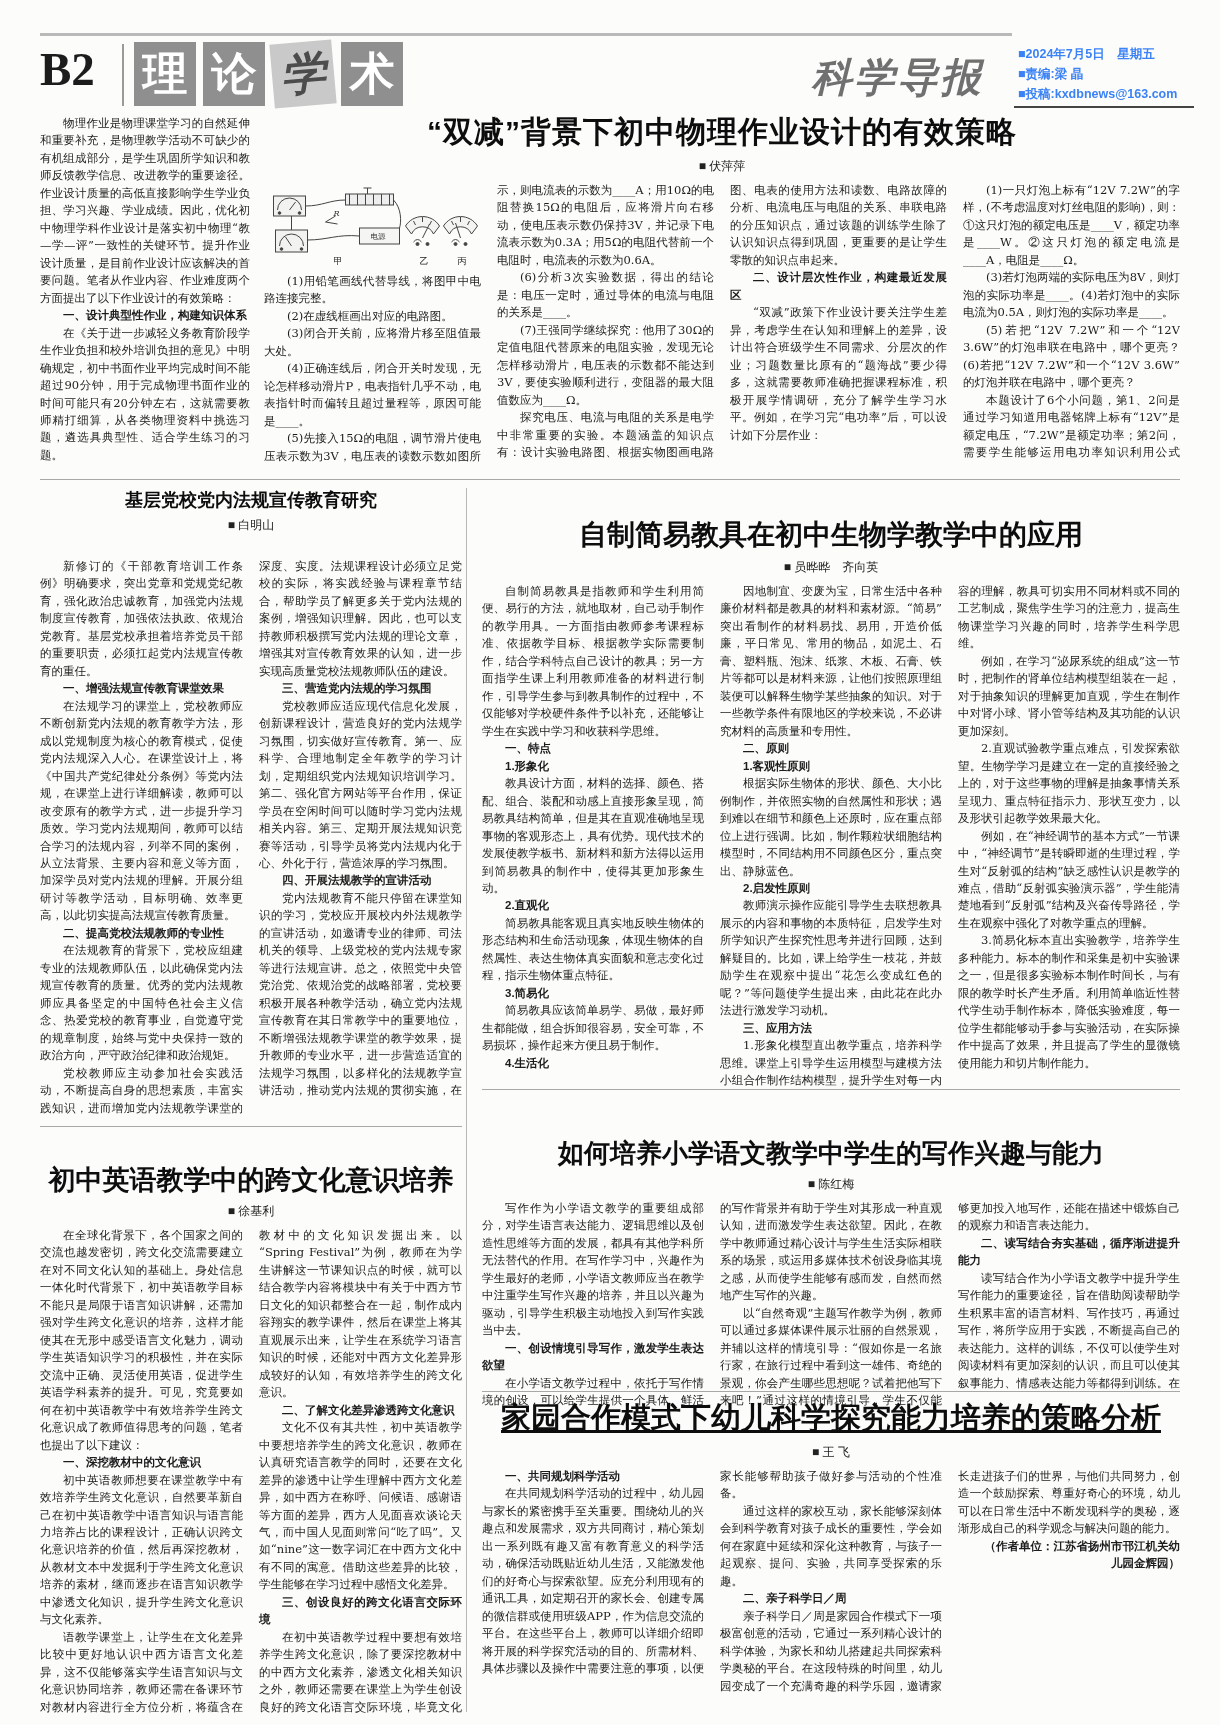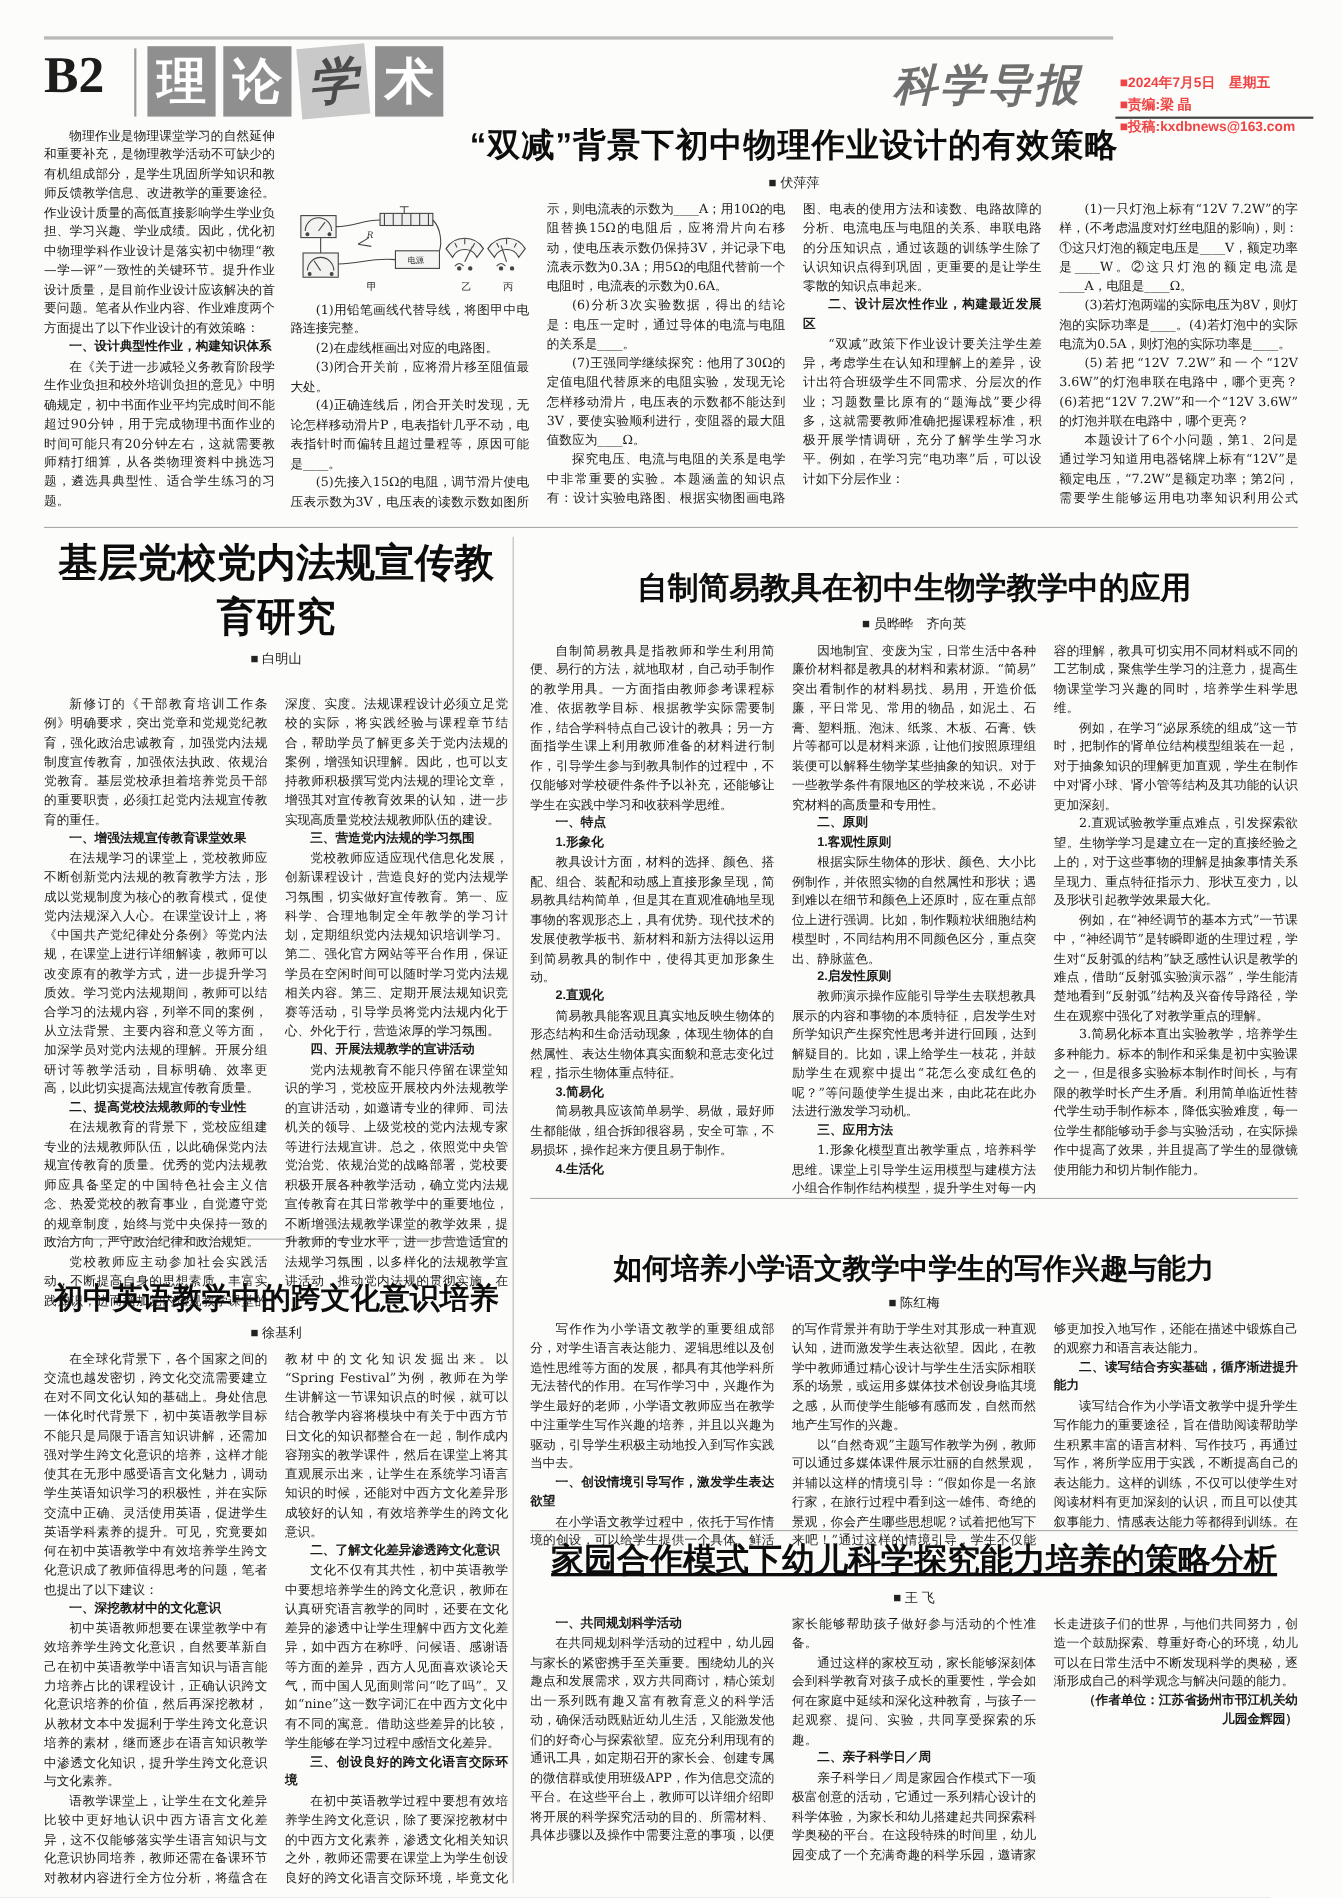--- a/index.html
+++ b/index.html
@@ -11,21 +11,21 @@
             font-weight:bold;font-size:47px;line-height:1;}
   .hdr-divider{position:absolute;left:122px;top:44px;width:2px;height:62px;background:#9a9a9a;}
   .section-logo{position:absolute;left:134px;top:42px;display:flex;gap:7px;}
   .logo-block{width:62px;height:64px;background:#8f8f8f;color:#fff;font-weight:bold;font-size:45px;
               display:flex;align-items:center;justify-content:center;font-family:"DejaVu Serif",serif;}
   .logo-block.light{background:#c9c9c9;color:#4c4c4c;font-style:italic;transform:rotate(-5deg);}
   .masthead{position:absolute;left:790px;top:50px;width:215px;text-align:center;
             font-style:italic;font-weight:bold;font-size:40px;color:#707070;letter-spacing:3px;
             font-family:"DejaVu Serif",serif;}
   .hdr-info{position:absolute;left:1018px;top:44px;width:175px;font-size:12.5px;font-weight:bold;
-            line-height:1.6;font-family:"Liberation Sans",sans-serif;color:#ef4444;margin-top:21px;}
+            line-height:1.6;font-family:"Liberation Sans",sans-serif;color:#3b82f6;}
   .hdr-info div{white-space:nowrap;}
   .hdr-info-rule{position:absolute;left:1014px;top:106px;width:180px;height:2px;background:#444;}
   
   .rule-h{position:absolute;height:1px;background:#a8a8a8;}
   .rule-v{position:absolute;width:1px;background:#b8b8b8;}
   
   .art{position:absolute;}
   .art-title{font-family:"Liberation Sans",sans-serif;font-weight:bold;text-align:center;color:#0d0d0d;}
   .art-byline{text-align:center;font-size:12px;margin:5px 0 7px;color:#222;
               font-family:"Liberation Sans",sans-serif;}
@@ -36,21 +36,21 @@
   .art-body p.pattr{font-weight:bold;text-indent:0;text-align:right;font-family:"Liberation Sans",sans-serif;margin-left:24px;}
   
   #a1{left:40px;top:112px;width:1140px;height:364px;}
   #a1-left{position:absolute;left:0;top:3px;width:210px;height:358px;column-count:1;}
   #a1-right{position:absolute;left:224px;top:0;width:916px;height:364px;}
   #a1 .art-title{font-size:30px;letter-spacing:1px;}
   #a1-body{height:296px;column-count:4;}
   .fig{width:100%;height:86px;display:block;margin:0 0 5px 0;}
   
   #a2{left:40px;top:488px;width:422px;height:634px;}
-  #a2 .art-title{font-size:36px;}
+  #a2 .art-title{font-size:18px;}
   #a2-body{height:562px;column-count:2;margin-top:24px;}
   
   #a3{left:482px;top:516px;width:698px;height:598px;}
   #a3 .art-title{font-size:28px;}
   #a3-body{height:524px;column-count:3;}
   
   #a4{left:40px;top:1134px;width:422px;height:578px;margin-top:28px;}
   #a4 .art-title{font-size:27px;}
   #a4-body{height:506px;column-count:2;}
   

